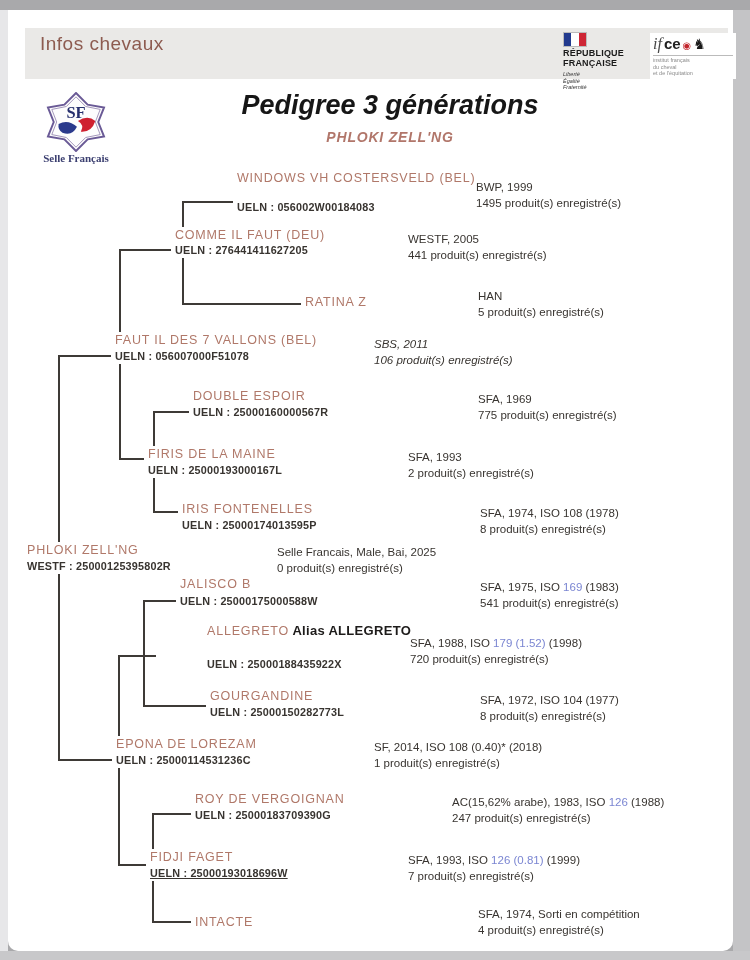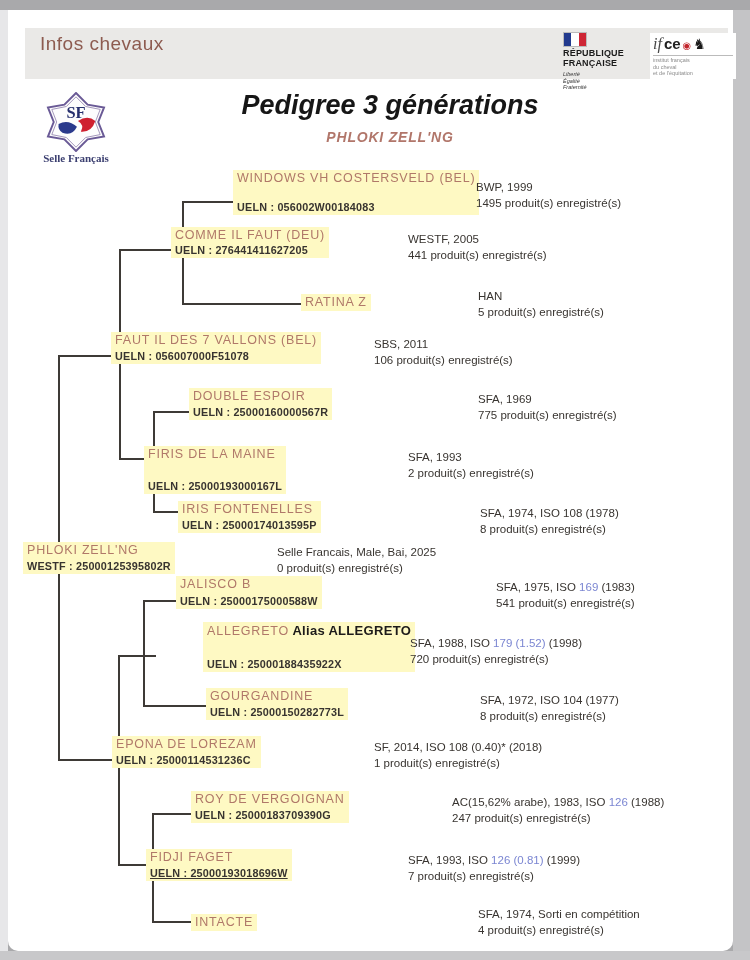--- a/index.html
+++ b/index.html
@@ -46,21 +46,21 @@
   .doc-title{
     position:absolute;left:90px;top:90px;width:600px;text-align:center;z-index:2;
     font-style:italic;font-weight:600;font-size:27px;color:#161616;
   }
   .doc-subtitle{
     position:absolute;left:90px;top:129px;width:600px;text-align:center;z-index:2;
     font-style:italic;font-weight:700;font-size:14px;color:#b1766a;letter-spacing:0.8px;
   }
   .tree-line{position:absolute;background:#3e3a36;z-index:1;}
   .horse-block{
-    position:absolute;background:#fef9c3;z-index:2;padding:2px 4px;
+    position:absolute;background:#ffffff;z-index:2;padding:2px 4px;
   }
   .horse-name{
     font-size:12.5px;letter-spacing:0.8px;color:#b07869;font-weight:500;
     line-height:13px;white-space:nowrap;
   }
   .horse-alias{color:#1d1b1a;font-weight:600;letter-spacing:0.3px;font-size:13px;}
   .horse-ueln{
     font-size:10.8px;color:#383430;font-weight:600;letter-spacing:0.2px;
     line-height:12px;white-space:nowrap;
   }
@@ -170,35 +170,35 @@
         <div class="horse-name">RATINA Z</div>
       </div>
       <div class="horse-info" style="left: 478px; top: 288px;">
         <div class="info-line"><span>HAN</span></div>
         <div class="info-line">5 produit(s) enregistré(s)</div>
       </div>
       <div class="horse-block" style="left: 111px; top: 332px;">
         <div class="horse-name">FAUT IL DES 7 VALLONS (BEL)</div>
         <div class="horse-ueln" style="margin-top: 3px;">UELN : 056007000F51078</div>
       </div>
-      <div class="horse-info" style="left: 374px; top: 336px;">
+      <div class="horse-info" style="left: 374px; top: 336px; font-style: italic;">
         <div class="info-line"><span>SBS, 2011</span></div>
         <div class="info-line">106 produit(s) enregistré(s)</div>
       </div>
       <div class="horse-block" style="left: 189px; top: 388px;">
         <div class="horse-name">DOUBLE ESPOIR</div>
         <div class="horse-ueln" style="margin-top: 3px;">UELN : 25000160000567R</div>
       </div>
       <div class="horse-info" style="left: 478px; top: 391px;">
         <div class="info-line"><span>SFA, 1969</span></div>
         <div class="info-line">775 produit(s) enregistré(s)</div>
       </div>
       <div class="horse-block" style="left: 144px; top: 446px;">
         <div class="horse-name">FIRIS DE LA MAINE</div>
-        <div class="horse-ueln" style="margin-top: 19px;">UELN : 25000193000167L</div>
+        <div class="horse-ueln" style="margin-top: 3px;">UELN : 25000193000167L</div>
       </div>
       <div class="horse-info" style="left: 408px; top: 449px;">
         <div class="info-line"><span>SFA, 1993</span></div>
         <div class="info-line">2 produit(s) enregistré(s)</div>
       </div>
       <div class="horse-block" style="left: 178px; top: 501px;">
         <div class="horse-name">IRIS FONTENELLES</div>
         <div class="horse-ueln" style="margin-top: 3px;">UELN : 25000174013595P</div>
       </div>
       <div class="horse-info" style="left: 480px; top: 505px;">
@@ -210,21 +210,21 @@
         <div class="horse-ueln" style="margin-top: 3px;">WESTF : 25000125395802R</div>
       </div>
       <div class="horse-info" style="left: 277px; top: 544px;">
         <div class="info-line"><span>Selle Francais, Male, Bai, 2025</span></div>
         <div class="info-line">0 produit(s) enregistré(s)</div>
       </div>
       <div class="horse-block" style="left: 176px; top: 576px;">
         <div class="horse-name">JALISCO B</div>
         <div class="horse-ueln" style="margin-top: 4px;">UELN : 25000175000588W</div>
       </div>
-      <div class="horse-info" style="left: 480px; top: 579px; margin-left: 16px;">
+      <div class="horse-info" style="left: 480px; top: 579px;">
         <div class="info-line"><span>SFA, 1975, ISO </span><span class="iso-link">169</span><span> (1983)</span></div>
         <div class="info-line">541 produit(s) enregistré(s)</div>
       </div>
       <div class="horse-block" style="left: 179px; top: 622px; margin-left: 24px;">
         <div class="horse-name">ALLEGRETO<span class="horse-alias"> Alias ALLEGRETO</span></div>
         <div class="horse-ueln" style="margin-top: 20px;">UELN : 25000188435922X</div>
       </div>
       <div class="horse-info" style="left: 410px; top: 635px;">
         <div class="info-line"><span>SFA, 1988, ISO </span><span class="iso-link">179 (1.52)</span><span> (1998)</span></div>
         <div class="info-line">720 produit(s) enregistré(s)</div>

